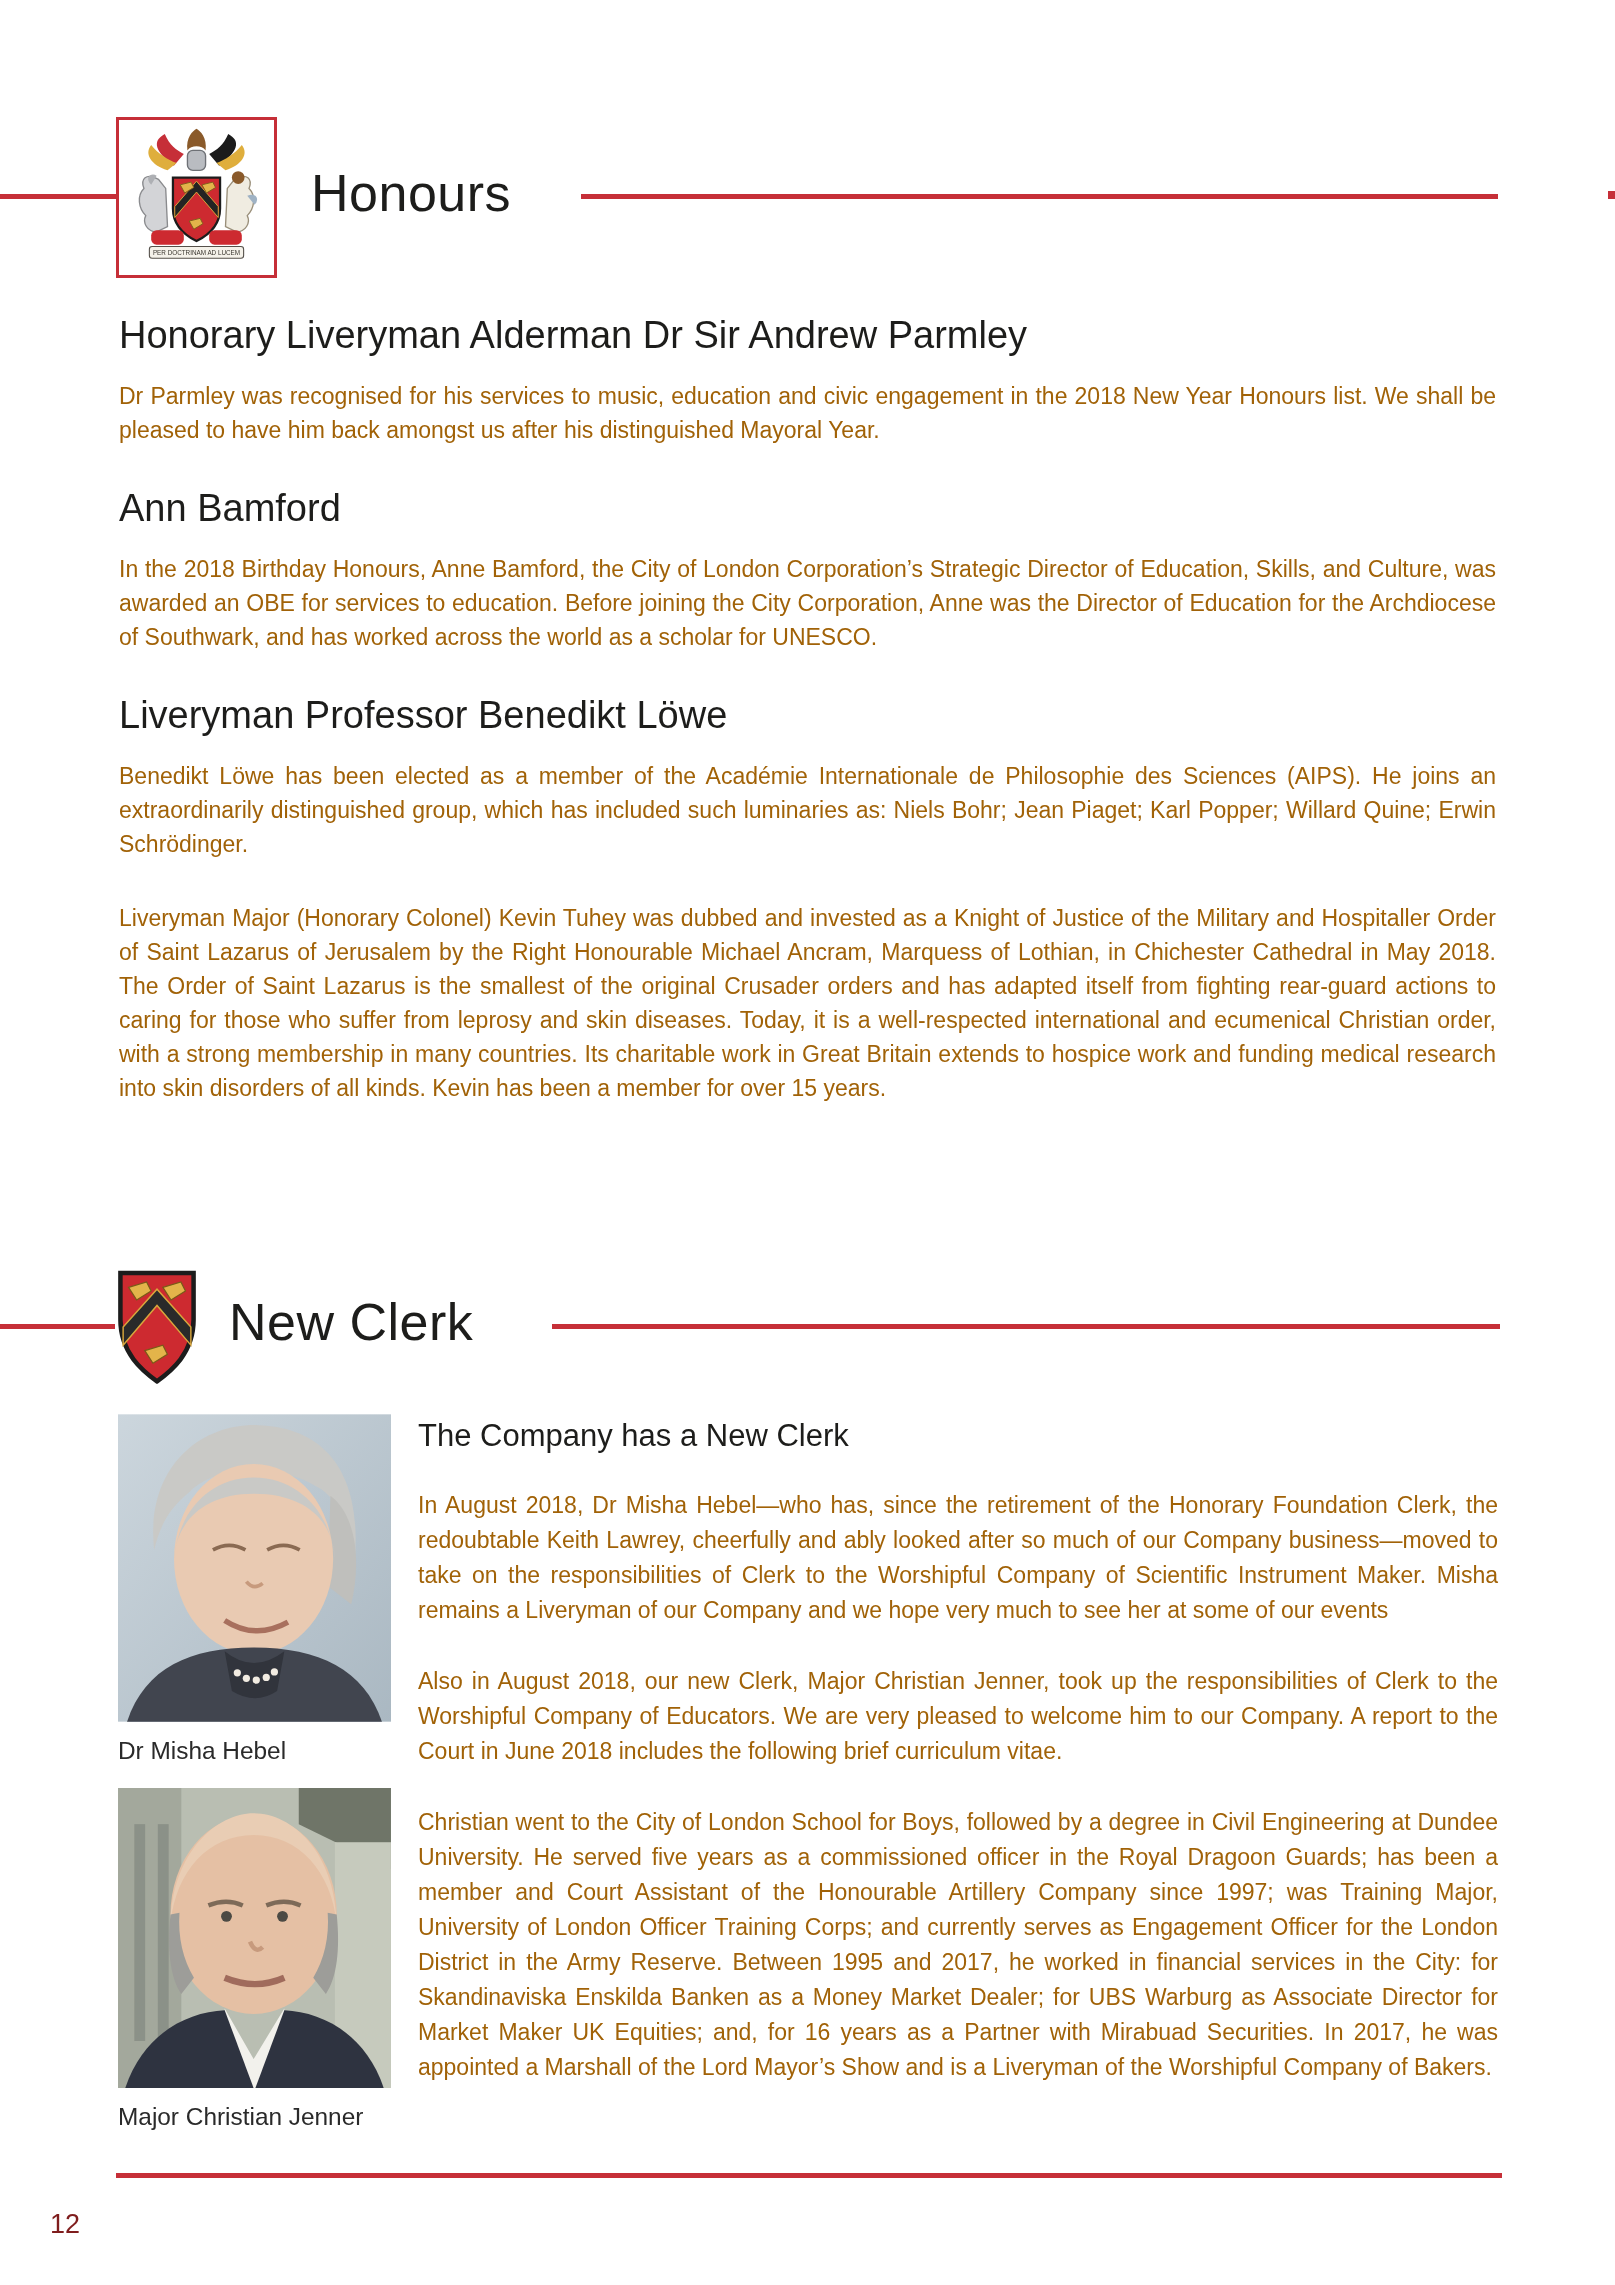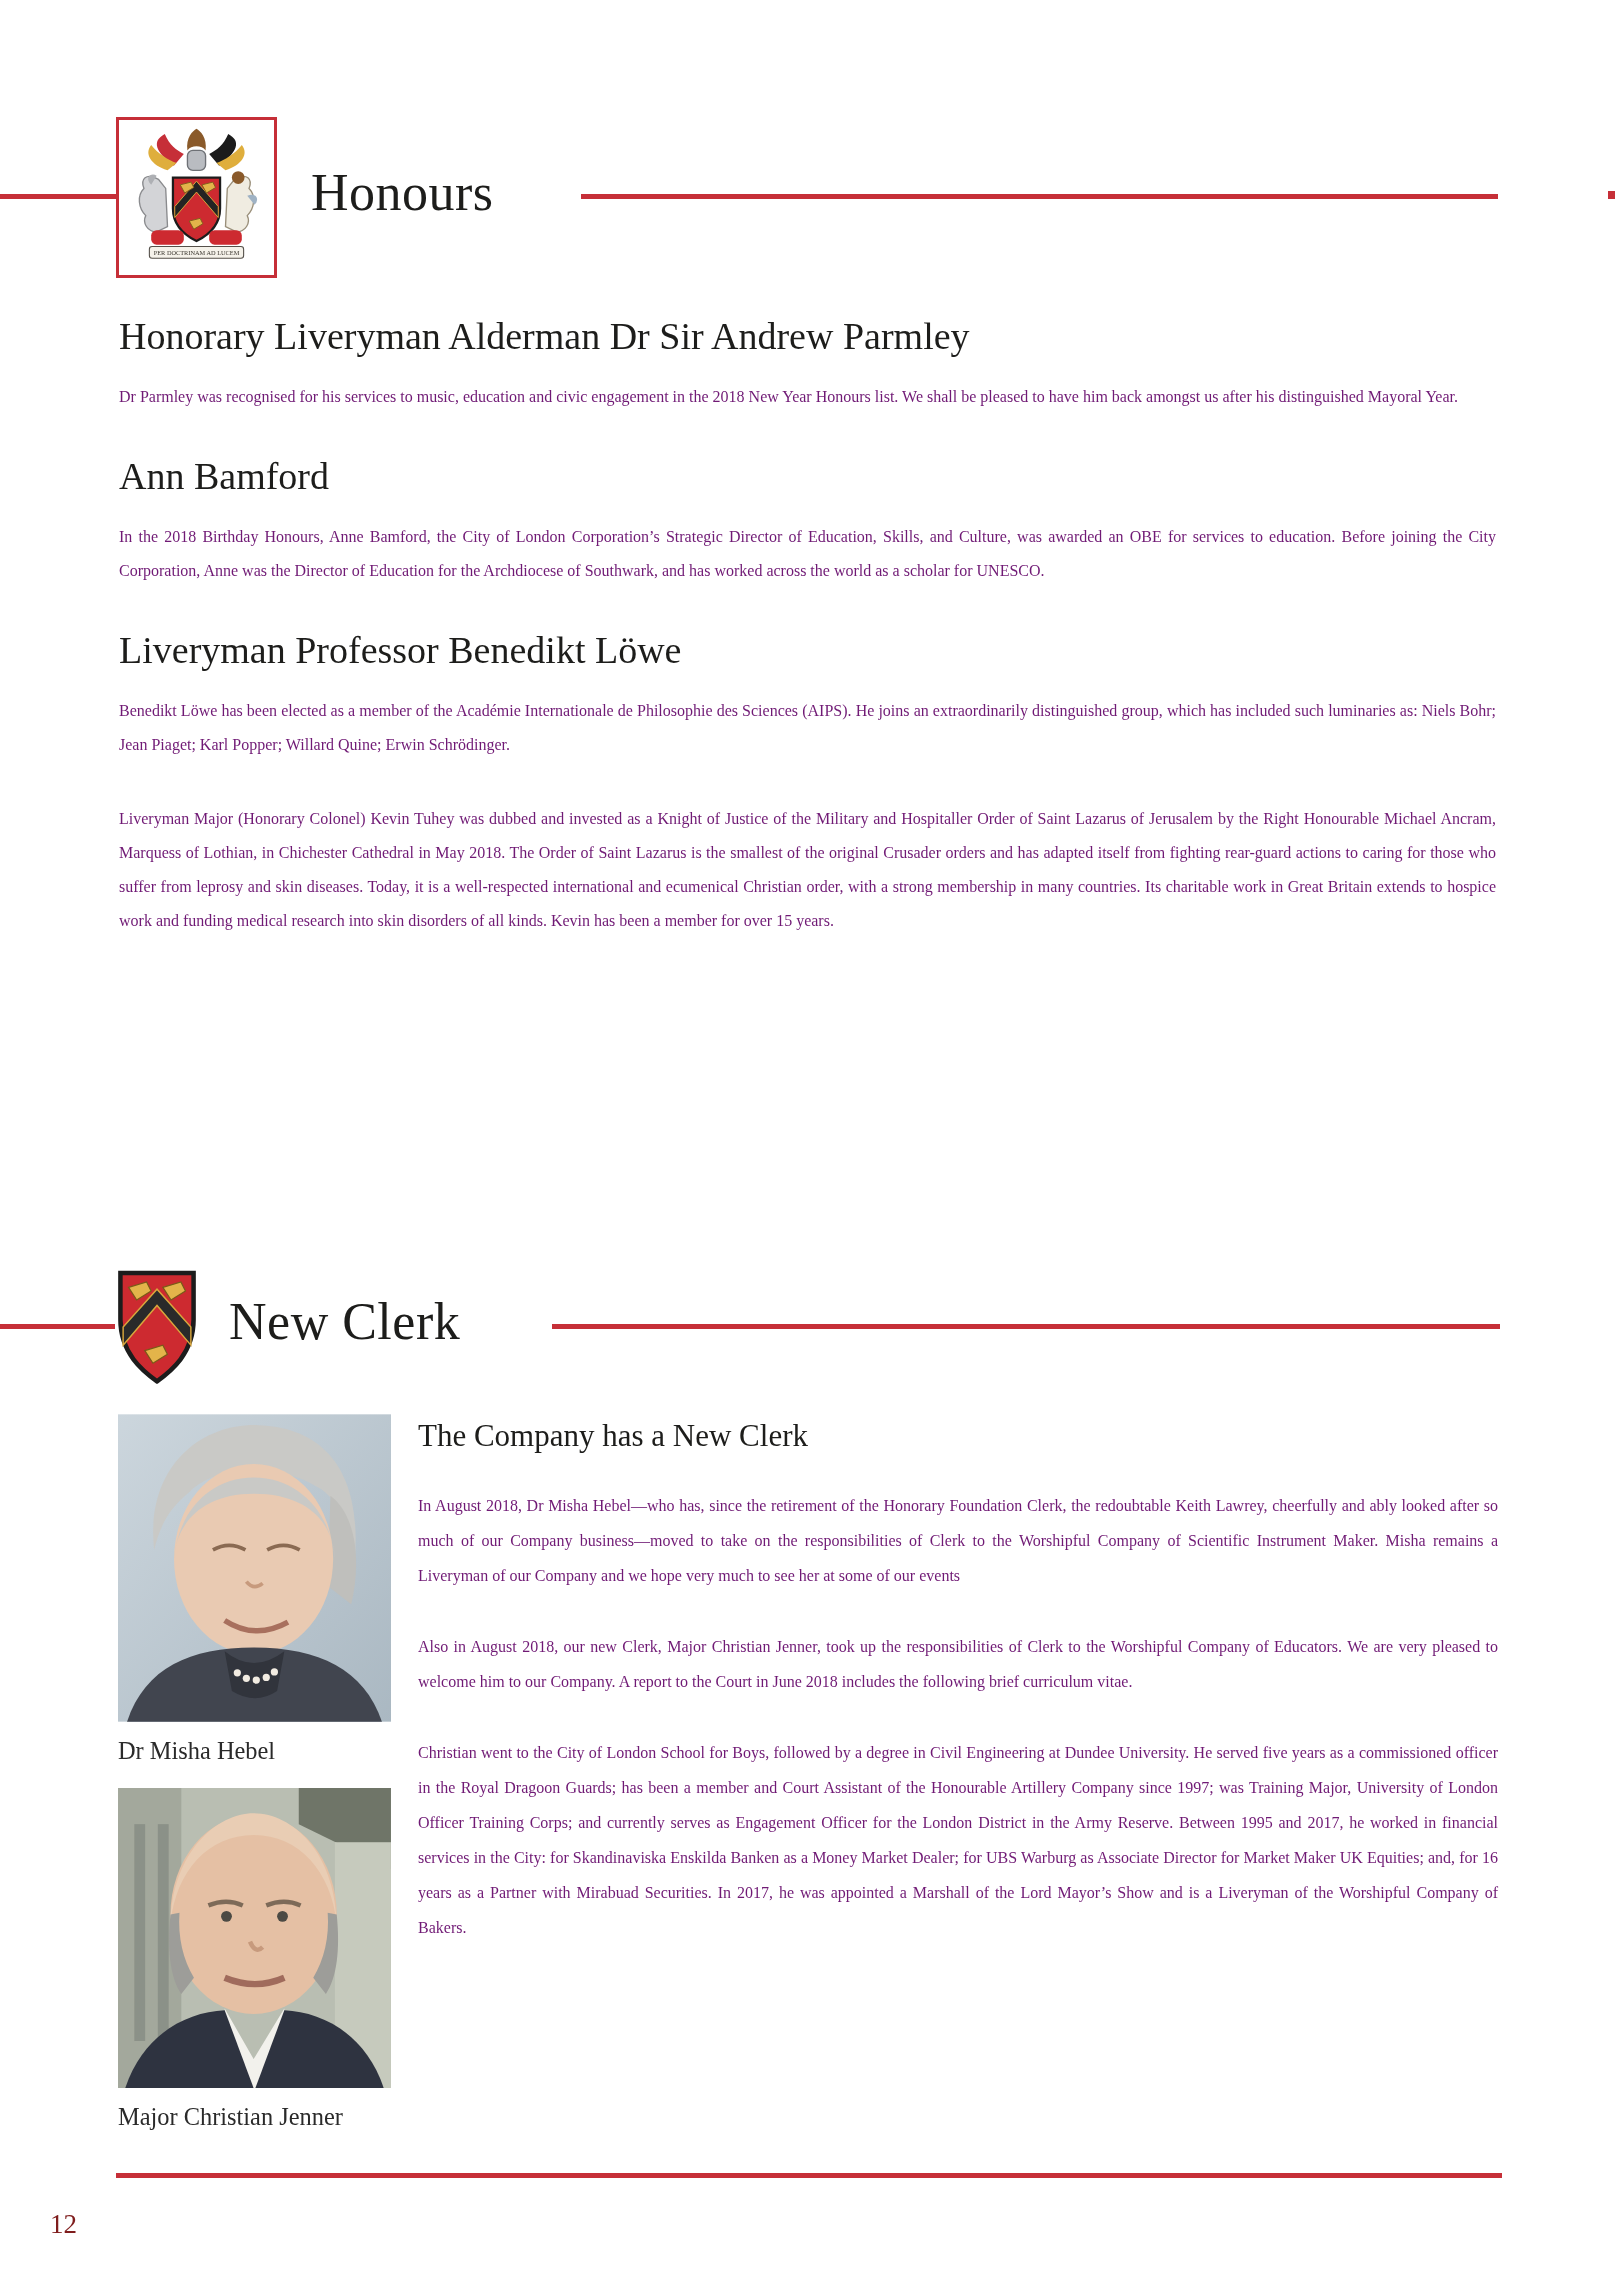--- a/index.html
+++ b/index.html
@@ -1,20 +1,20 @@
 <!DOCTYPE html>
 <html style="font-size:14.5px"><head>
 <meta charset="utf-8">
 <style>
   html,body { margin:0; padding:0; background:#ffffff; }
   .page {
     position:relative;
     width:1616px; height:2285px;
     background:#ffffff;
-    font-family:Liberation Serif, serif;
+    font-family:Liberation Sans, sans-serif;
     overflow:hidden;
   }
   .redline { position:absolute; background:#c62f38; }
 
   
   .section-title {
     position:absolute;
     font-size:52px;
     font-weight:400;
     color:#1d1d1b;
@@ -37,23 +37,23 @@
     left:119px; top:314px;
     width:1377px;
   }
   .sub-heading {
     font-size:38px;
     font-weight:400;
     color:#1d1d1b;
     margin:0 0 22px 0;
   }
   .body-para {
-    font-size:16px;
+    font-size:23px;
     line-height:34px;
-    color:#701a75;
+    color:#a16207;
     text-align:justify;
     margin:0 0 40px 0;
   }
 
   
   .newclerk-row {
     position:absolute;
     left:118px; top:1414px;
     width:1380px;
     display:flex;

